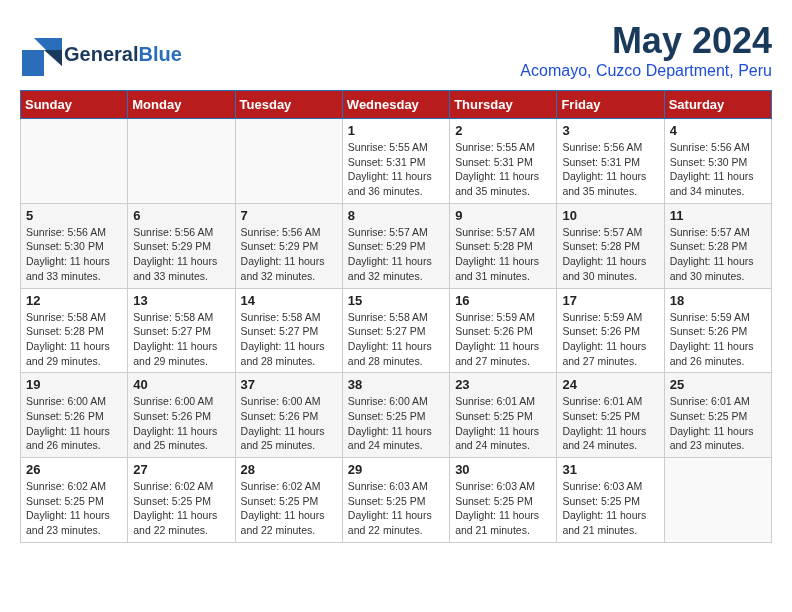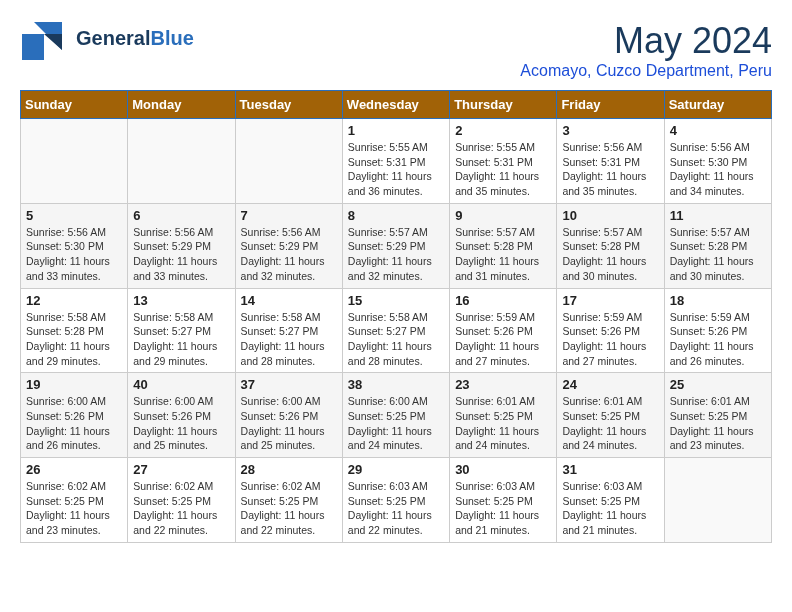--- a/index.html
+++ b/index.html
@@ -14,34 +14,34 @@
       display: flex;
       justify-content: space-between;
       align-items: flex-start;
       margin-bottom: 10px;
     }
     .title-block {
       text-align: right;
     }
     .main-title {
       font-size: 36px;
-      font-weight: normal;
+      font-weight: bold;
       color: #1a3a5c;
     }
     .subtitle {
       font-size: 16px;
       color: #1d4ed8;
     }
     table {
       width: 100%;
       border-collapse: collapse;
       font-size: 11px;
     }
     thead tr th {
-      background: #a16207;
+      background: #b91c1c;
       color: #fff;
       padding: 6px 4px;
       text-align: left;
       font-size: 13px;
       font-weight: bold;
       border: 1px solid #2a6ebb;
     }
     tbody tr td {
       border: 1px solid #ccc;
       vertical-align: top;
@@ -62,21 +62,22 @@
       font-size: 10.5px;
       color: #333;
       line-height: 1.4;
     }
     .empty-cell {
       background: #f9f9f9;
     }
     .logo-wrapper {
       display: flex;
       align-items: center;
-      gap: 20px;
+      gap: 8px;
+      margin-top: 16px;
     }
     .logo-icon {
       position: relative;
       width: 36px;
       height: 36px;
     }
     .logo-label {
       font-size: 20px;
       font-weight: bold;
       color: #1a3a5c;

